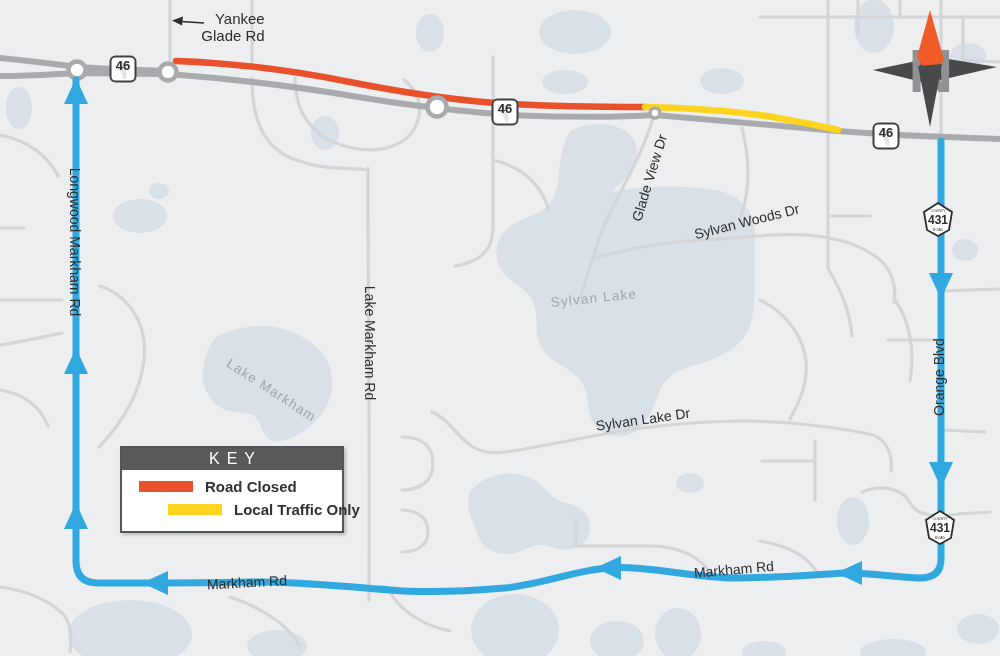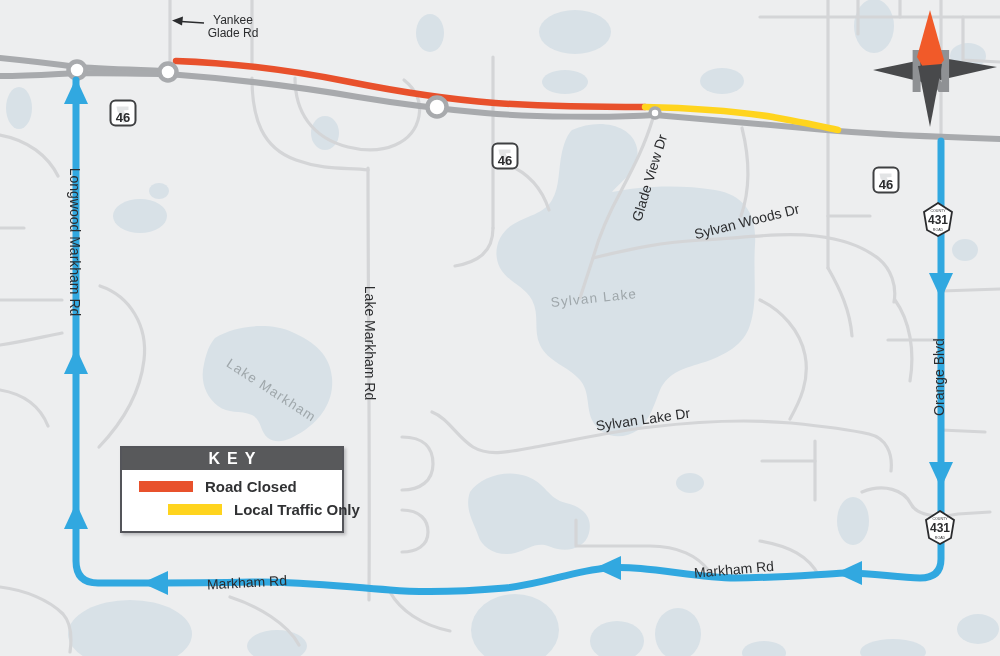--- a/index.html
+++ b/index.html
@@ -2,34 +2,34 @@
 <html><head>
 <meta charset="utf-8">
 <style>
   html,body{margin:0;padding:0;background:#fff;font-family:"Liberation Sans",sans-serif;}
   .stage{position:relative;width:1000px;height:656px;overflow:hidden;background:#EDEEEF;}
   .stage svg.maplayer{position:absolute;left:0;top:0;}
   
   .lbl{position:absolute;font-size:14px;color:#2B2C2E;white-space:nowrap;
        transform:translate(-50%,-50%);line-height:1.1;}
   .lake-lbl{color:#9FA7AB;font-size:13.5px;letter-spacing:1.2px;}
-  .callout{font-size:12px;text-align:center;}
+  .callout{font-size:15px;text-align:right;}
   
   .shield46{position:absolute;width:27px;height:27px;transform:translate(-50%,-50%);
     background:#fff;border:2px solid #3F4042;border-radius:6px;
-    display:flex;align-items:flex-end;justify-content:center;
-    font-weight:bold;font-size:13px;color:#2B2C2E;box-sizing:border-box;margin-top:44px;}
+    display:flex;align-items:flex-start;justify-content:center;
+    font-weight:bold;font-size:13px;color:#2B2C2E;box-sizing:border-box;}
   .shield46 .fl{position:absolute;right:1px;top:1px;opacity:.75;}
   .shield46 .num{position:relative;z-index:2;}
   .shield431{position:absolute;width:32px;height:36px;transform:translate(-50%,-50%);}
   
   .legend{position:absolute;left:120px;top:446px;width:224px;background:#fff;
     border:2px solid #54555A;box-shadow:2px 2px 3px rgba(90,90,95,.35);box-sizing:border-box;}
   .legend .hdr{height:22px;background:#58595B;color:#fff;display:flex;align-items:center;
-    justify-content:center;font-weight:bold;font-size:16px;letter-spacing:7px;padding-left:7px;}
+    justify-content:center;font-weight:normal;font-size:16px;letter-spacing:7px;padding-left:7px;}
   .legend .rows{padding:8px 8px 11px 17px;}
   .legend .row{display:flex;align-items:center;margin-bottom:6px;}
   .legend .row:last-child{margin-bottom:2px;margin-left:29px;}
   .legend .sw{width:54px;height:11px;margin-right:12px;flex:0 0 auto;}
   .legend .cap{font-weight:bold;font-size:15px;color:#313234;white-space:nowrap;}
 </style>
 </head>
 <body>
 
 <div class="stage" style="background: rgb(237, 238, 239);">

